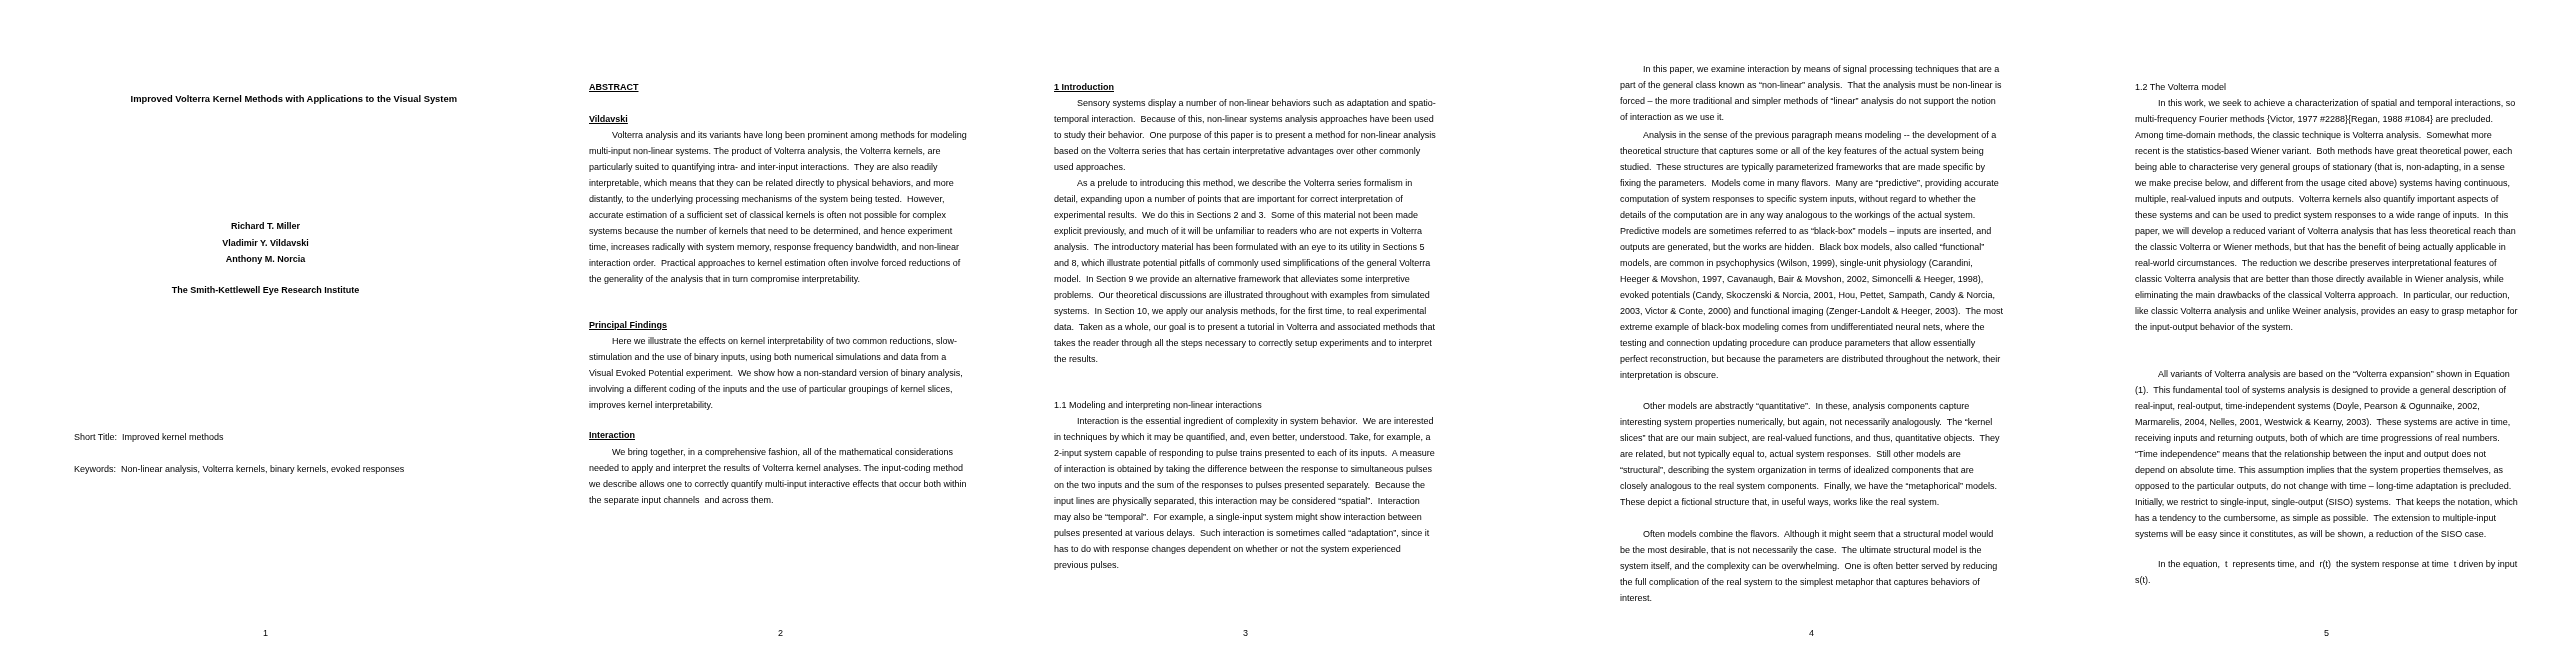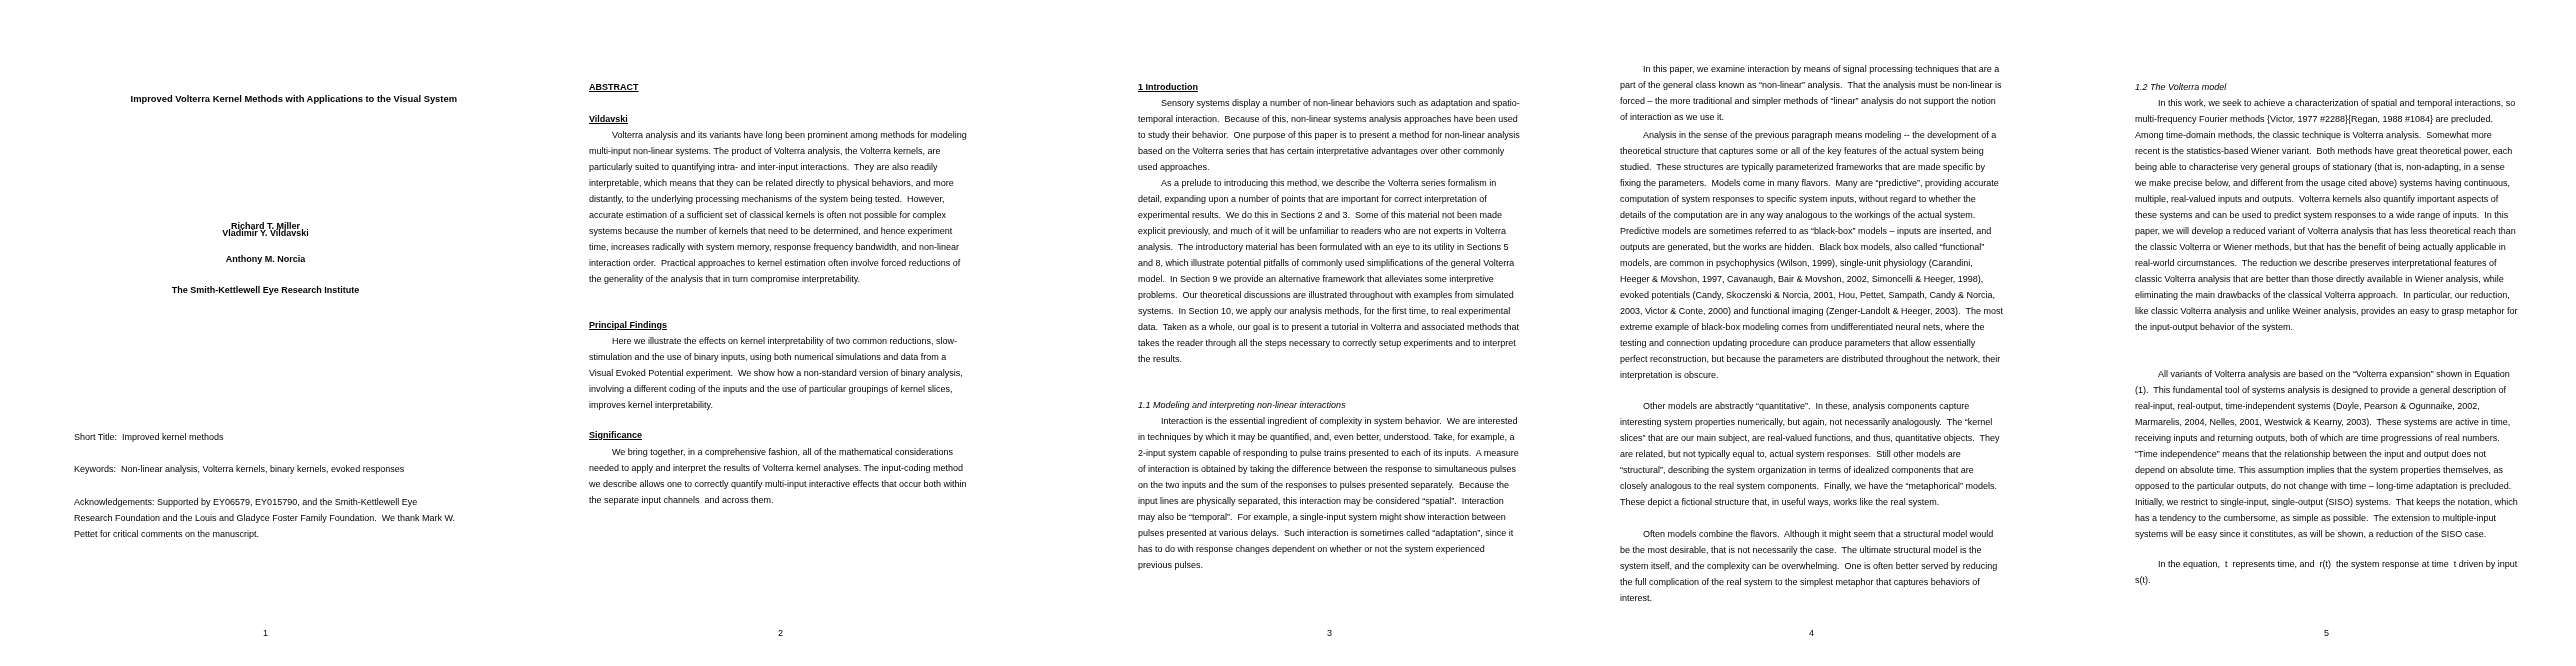--- a/index.html
+++ b/index.html
@@ -23,53 +23,52 @@
     left: 74px;
     width: 383px;
     font-size: 9px;
     line-height: 16px;
     white-space: pre-wrap;
     color: #000000;
   }
   .b-title  { font-weight: bold; text-align: right; font-size: 9.4px; }
   .b-cbold  { font-weight: bold; text-align: center; }
   .b-bold   { font-weight: bold; text-decoration: underline; }
-  .b-italic { font-style: italic; }
+  .b-italic { }
   .b-para   { text-indent: 23px; }
   .b-pageno { top: 625px; text-align: center; }
 </style>
 </head>
 <body>
 
 <div class="canvas">
 
   <div class="page" style="left:0px">
     <div class="block b-title" style="top:91px">Improved Volterra Kernel Methods with Applications to the Visual System</div>
     <div class="block b-cbold" style="top:218px">Richard T. Miller</div>
-    <div class="block b-cbold" style="top:225px">Vladimir Y. Vildavski</div>
+    <div class="block b-cbold" style="top:235px">Vladimir Y. Vildavski</div>
     <div class="block b-cbold" style="top:251px">Anthony M. Norcia</div>
     <div class="block b-cbold" style="top:282px">The Smith-Kettlewell Eye Research Institute</div>
     <div class="block" style="top:429px">Short Title:  Improved kernel methods</div>
     <div class="block" style="top:461px">Keywords:  Non-linear analysis, Volterra kernels, binary kernels, evoked responses</div>
-    <div class="block" style="top:494px">Acknowledgements: Supported by EY06579, EY015790, and the Smith-Kettlewell Eye Research Foundation and the Louis and Gladyce Foster Family Foundation.  We thank Mark W. Pettet for critical comments on the manuscript.</div>
     <div class="block b-pageno">1</div>
   </div>
 
   <div class="page" style="left:515px">
     <div class="block b-bold" style="top:79px">ABSTRACT</div>
     <div class="block b-bold" style="top:111px">Vildavski</div>
     <div class="block b-para" style="top:127px">Volterra analysis and its variants have long been prominent among methods for modeling multi-input non-linear systems. The product of Volterra analysis, the Volterra kernels, are particularly suited to quantifying intra- and inter-input interactions.  They are also readily interpretable, which means that they can be related directly to physical behaviors, and more distantly, to the underlying processing mechanisms of the system being tested.  However, accurate estimation of a sufficient set of classical kernels is often not possible for complex systems because the number of kernels that need to be determined, and hence experiment time, increases radically with system memory, response frequency bandwidth, and non-linear interaction order.  Practical approaches to kernel estimation often involve forced reductions of the generality of the analysis that in turn compromise interpretability.</div>
     <div class="block b-bold" style="top:317px">Principal Findings</div>
     <div class="block b-para" style="top:333px">Here we illustrate the effects on kernel interpretability of two common reductions, slow-stimulation and the use of binary inputs, using both numerical simulations and data from a Visual Evoked Potential experiment.  We show how a non-standard version of binary analysis, involving a different coding of the inputs and the use of particular groupings of kernel slices, improves kernel interpretability.</div>
-    <div class="block b-bold" style="top:427px">Significance</div>
+    <div class="block b-bold" style="top:427px">Interaction</div>
     <div class="block b-para" style="top:444px">We bring together, in a comprehensive fashion, all of the mathematical considerations needed to apply and interpret the results of Volterra kernel analyses. The input-coding method we describe allows one to correctly quantify multi-input interactive effects that occur both within the separate input channels  and across them.</div>
     <div class="block b-pageno">2</div>
   </div>
 
-  <div class="page" style="left:1064px">
+  <div class="page" style="left:980px">
     <div class="block b-bold" style="top:79px">1 Introduction</div>
     <div class="block b-para" style="top:95px">Sensory systems display a number of non-linear behaviors such as adaptation and spatio-temporal interaction.  Because of this, non-linear systems analysis approaches have been used to study their behavior.  One purpose of this paper is to present a method for non-linear analysis based on the Volterra series that has certain interpretative advantages over other commonly used approaches.</div>
     <div class="block b-para" style="top:175px">As a prelude to introducing this method, we describe the Volterra series formalism in detail, expanding upon a number of points that are important for correct interpretation of experimental results.  We do this in Sections 2 and 3.  Some of this material not been made explicit previously, and much of it will be unfamiliar to readers who are not experts in Volterra analysis.  The introductory material has been formulated with an eye to its utility in Sections 5 and 8, which illustrate potential pitfalls of commonly used simplifications of the general Volterra model.  In Section 9 we provide an alternative framework that alleviates some interpretive problems.  Our theoretical discussions are illustrated throughout with examples from simulated systems.  In Section 10, we apply our analysis methods, for the first time, to real experimental data.  Taken as a whole, our goal is to present a tutorial in Volterra and associated methods that takes the reader through all the steps necessary to correctly setup experiments and to interpret the results.</div>
     <div class="block b-italic" style="top:397px">1.1 Modeling and interpreting non-linear interactions</div>
     <div class="block b-para" style="top:413px">Interaction is the essential ingredient of complexity in system behavior.  We are interested in techniques by which it may be quantified, and, even better, understood. Take, for example, a 2-input system capable of responding to pulse trains presented to each of its inputs.  A measure of interaction is obtained by taking the difference between the response to simultaneous pulses on the two inputs and the sum of the responses to pulses presented separately.  Because the input lines are physically separated, this interaction may be considered “spatial”.  Interaction may also be “temporal”.  For example, a single-input system might show interaction between pulses presented at various delays.  Such interaction is sometimes called “adaptation”, since it has to do with response changes dependent on whether or not the system experienced previous pulses.</div>
     <div class="block b-pageno">3</div>
   </div>
 
   <div class="page" style="left:1546px">
     <div class="block b-para" style="top:61px">In this paper, we examine interaction by means of signal processing techniques that are a part of the general class known as “non-linear” analysis.  That the analysis must be non-linear is forced – the more traditional and simpler methods of “linear” analysis do not support the notion of interaction as we use it.</div>

